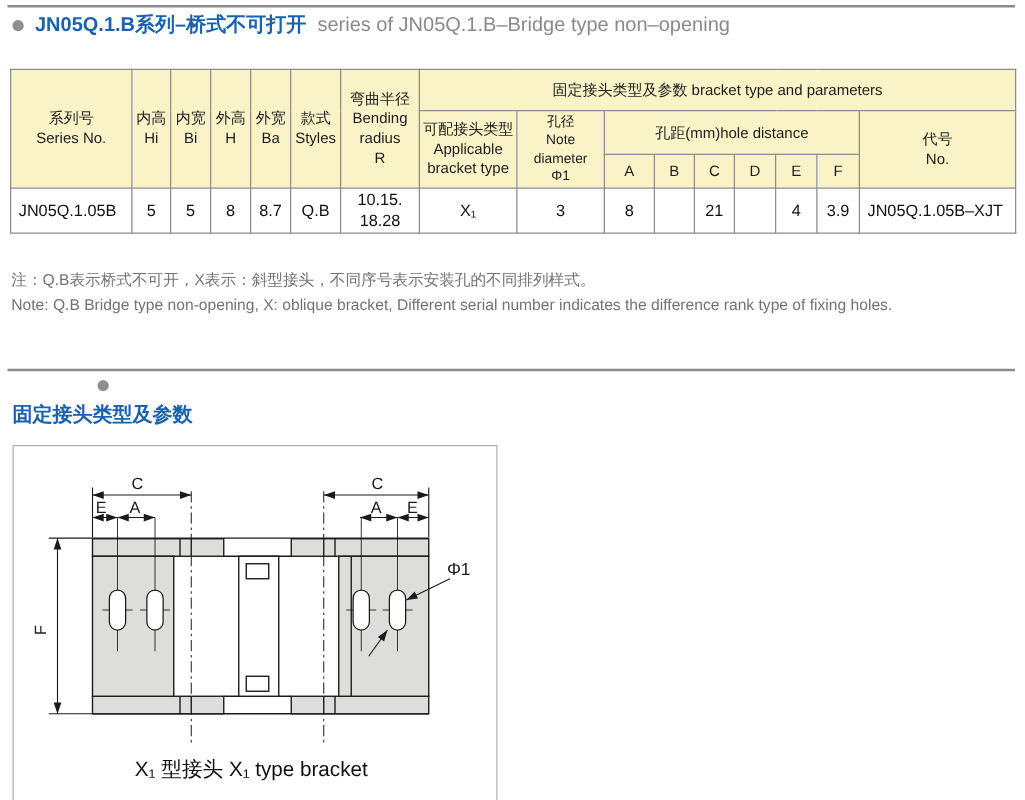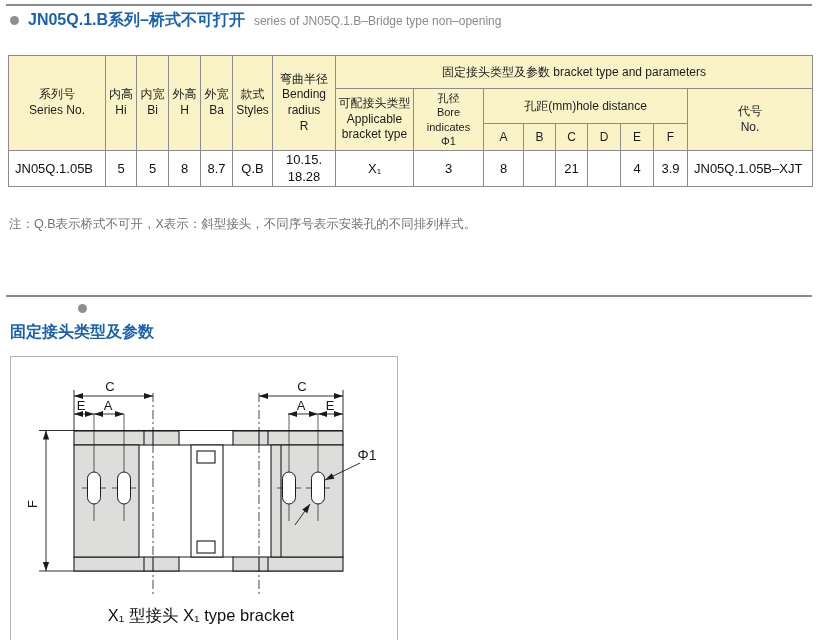--- a/index.html
+++ b/index.html
@@ -6,21 +6,21 @@
   body{width:820px;height:640px;background:#ffffff;position:relative;overflow:hidden;
        font-family:"Liberation Sans", sans-serif;color:#1a1a1a;}
   .rule{position:absolute;left:6px;width:806px;height:2px;background:#8c8c8c;}
   #rule-top{top:4px;}
   #rule-mid{top:295px;}
   .sec-title{position:absolute;left:10px;display:flex;align-items:center;gap:9px;white-space:nowrap;}
   #title1{top:10px;align-items:center;}
   #title2{top:304px;flex-direction:column;}
   .bullet{width:9px;height:9px;border-radius:50%;background:#8f8f8f;flex:0 0 auto;}
   .t-zh{color:#1a62b0;font-weight:bold;font-size:16px;}
-  .t-en{color:#8a8a8a;font-size:12px;}
+  .t-en{color:#8a8a8a;font-size:16px;}
   .t-aside{color:#8a8a8a;font-size:12px;margin-left:6px;margin-top:12px;}
 
   table#spec{position:absolute;left:8px;top:55px;border-collapse:collapse;table-layout:fixed;}
   #spec th,#spec td{border:1px solid #8c8c8c;text-align:center;vertical-align:middle;
        padding:0 2px;overflow:hidden;}
   #spec th{background:#faf3c8;font-weight:normal;font-size:12px;color:#1c1c1c;}
   #spec td{font-size:13px;color:#111;background:#ffffff;}
   .pre{white-space:pre-line;line-height:1.3;}
   .fs11{font-size:11px !important;}
   .left{text-align:left !important;padding-left:6px !important;}
@@ -81,21 +81,21 @@
 Bending
 radius
 R</th>
     <th colspan="9">固定接头类型及参数 bracket type and parameters</th>
   </tr>
   <tr class="hrow2">
     <th rowspan="2" class="pre">可配接头类型
 Applicable
 bracket type</th>
     <th rowspan="2" class="pre fs11">孔径
-Bore indicates
+Note diameter
 Φ1</th>
     <th colspan="6">孔距(mm)hole distance</th>
     <th rowspan="2" class="pre">代号
 No.</th>
   </tr>
   <tr class="hrow3">
     <th>A</th>
     <th>B</th>
     <th>C</th>
     <th>D</th>
@@ -119,20 +119,21 @@
     <td></td>
     <td>4</td>
     <td>3.9</td>
     <td class="left">JN05Q.1.05B–XJT</td>
   </tr>
 </tbody>
   </table>
 
 <div class="note">
   <div>注：Q.B表示桥式不可开，X表示：斜型接头，不同序号表示安装孔的不同排列样式。</div>
+  <div>Note: Q.B Bridge type non-opening, X: oblique bracket, Different serial number indicates the difference rank type of fixing holes.</div>
 </div>
 
 <div class="rule" id="rule-mid"></div>
 
 <div class="sec-title" id="title2">
   <span class="bullet"></span>
   <span class="t-zh">固定接头类型及参数</span>
   <span class="t-aside">(见表格 See table)</span>
 </div>
 

